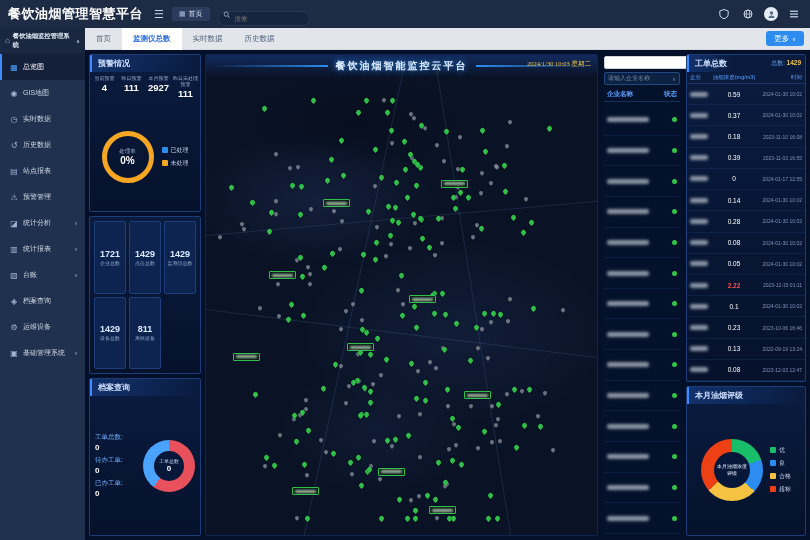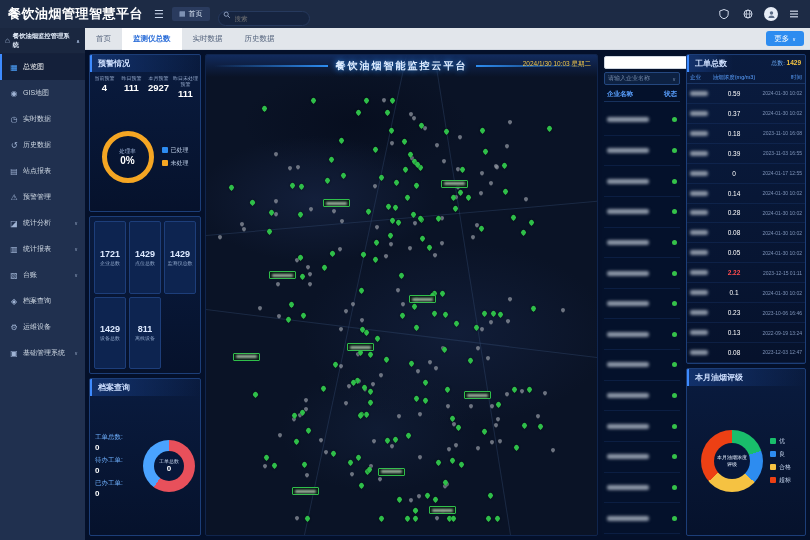--- a/index.html
+++ b/index.html
@@ -83,21 +83,21 @@
   #rate-donut .hole{width:36px;height:36px;}
   .h1{font-size:5px;color:#c2d2ea;line-height:1.3;}
   .h2{font-size:8px;font-weight:bold;color:#fff;}
   
   .map{flex:1;position:relative;overflow:hidden;border:1px solid #10254d;border-radius:2px;
     background:
       radial-gradient(ellipse 170px 90px at 28% 30%,#131f3b 0%,rgba(19,31,59,0) 70%),
       radial-gradient(ellipse 220px 130px at 64% 58%,#111d38 0%,rgba(17,29,56,0) 70%),
       radial-gradient(ellipse 140px 90px at 44% 78%,#0f1b33 0%,rgba(15,27,51,0) 70%),
       radial-gradient(ellipse 150px 70px at 38% 14%,#070e1f 0%,rgba(7,14,31,0) 75%),
-      #0a1326;}
+      #0a1326; font-family: Liberation Serif, serif;}
   .road{position:absolute;background:rgba(58,82,122,.35);}
   .banner{position:absolute;left:0;right:0;top:0;height:22px;display:flex;align-items:center;
     justify-content:center;background:linear-gradient(180deg,rgba(18,44,96,.95),rgba(18,44,96,0));z-index:5;}
   .banner .t{font-size:10px;font-weight:bold;color:#dcebff;letter-spacing:2px;text-shadow:0 0 6px #2d8cf0;}
   .banner::before,.banner::after{content:"";flex:1;height:2px;margin:0 8px;
     background:linear-gradient(90deg,rgba(45,140,240,0),#2d8cf0);}
   .banner::after{background:linear-gradient(90deg,#2d8cf0,rgba(45,140,240,0));}
   .map-date{position:absolute;right:6px;top:5px;font-size:6.5px;color:#f0c64a;z-index:6;}
   .mk{position:absolute;width:5px;height:5px;border-radius:50% 50% 50% 0;transform:rotate(-45deg);z-index:3;}
   .mk.g{background:#2fbf4a;box-shadow:0 0 2px rgba(0,0,0,.7);}
@@ -134,21 +134,21 @@
     color:#5aa0ff;border-bottom:1px solid rgba(36,71,127,.6);flex:none;}
   .rt-head span:nth-child(2){text-align:center;}
   .rt-head span:nth-child(3){text-align:right;}
   .rt-rows{flex:1;display:flex;flex-direction:column;}
   .rt-row{flex:1;display:grid;grid-template-columns:22px 1fr 46px;align-items:center;
     padding:0 3px;border-bottom:1px solid rgba(30,62,122,.3);cursor:pointer;}
   .rt-row .blur-name{width:18px;}
   .rt-row .val{font-size:6.5px;color:#fff;text-align:center;}
   .rt-row.alert .val{color:#ff4d4f;font-weight:bold;}
   .rt-row .tm{font-size:5px;color:#7e93b8;text-align:right;white-space:nowrap;}
-  .rate-panel{height:168px;flex:none;}
+  .rate-panel{height:150px;flex:none;}
   .rate-body{flex:1;display:flex;align-items:center;justify-content:center;gap:7px;}
   .rate-hole-lb{font-size:5px;color:#e8f1ff;line-height:1.3;width:30px;}
 </style>
 </head>
 <body>
 
 <div class="topbar">
   <div class="brand">餐饮油烟管理智慧平台</div>
   <div class="hamburger">☰</div>
   <div class="home-chip">

